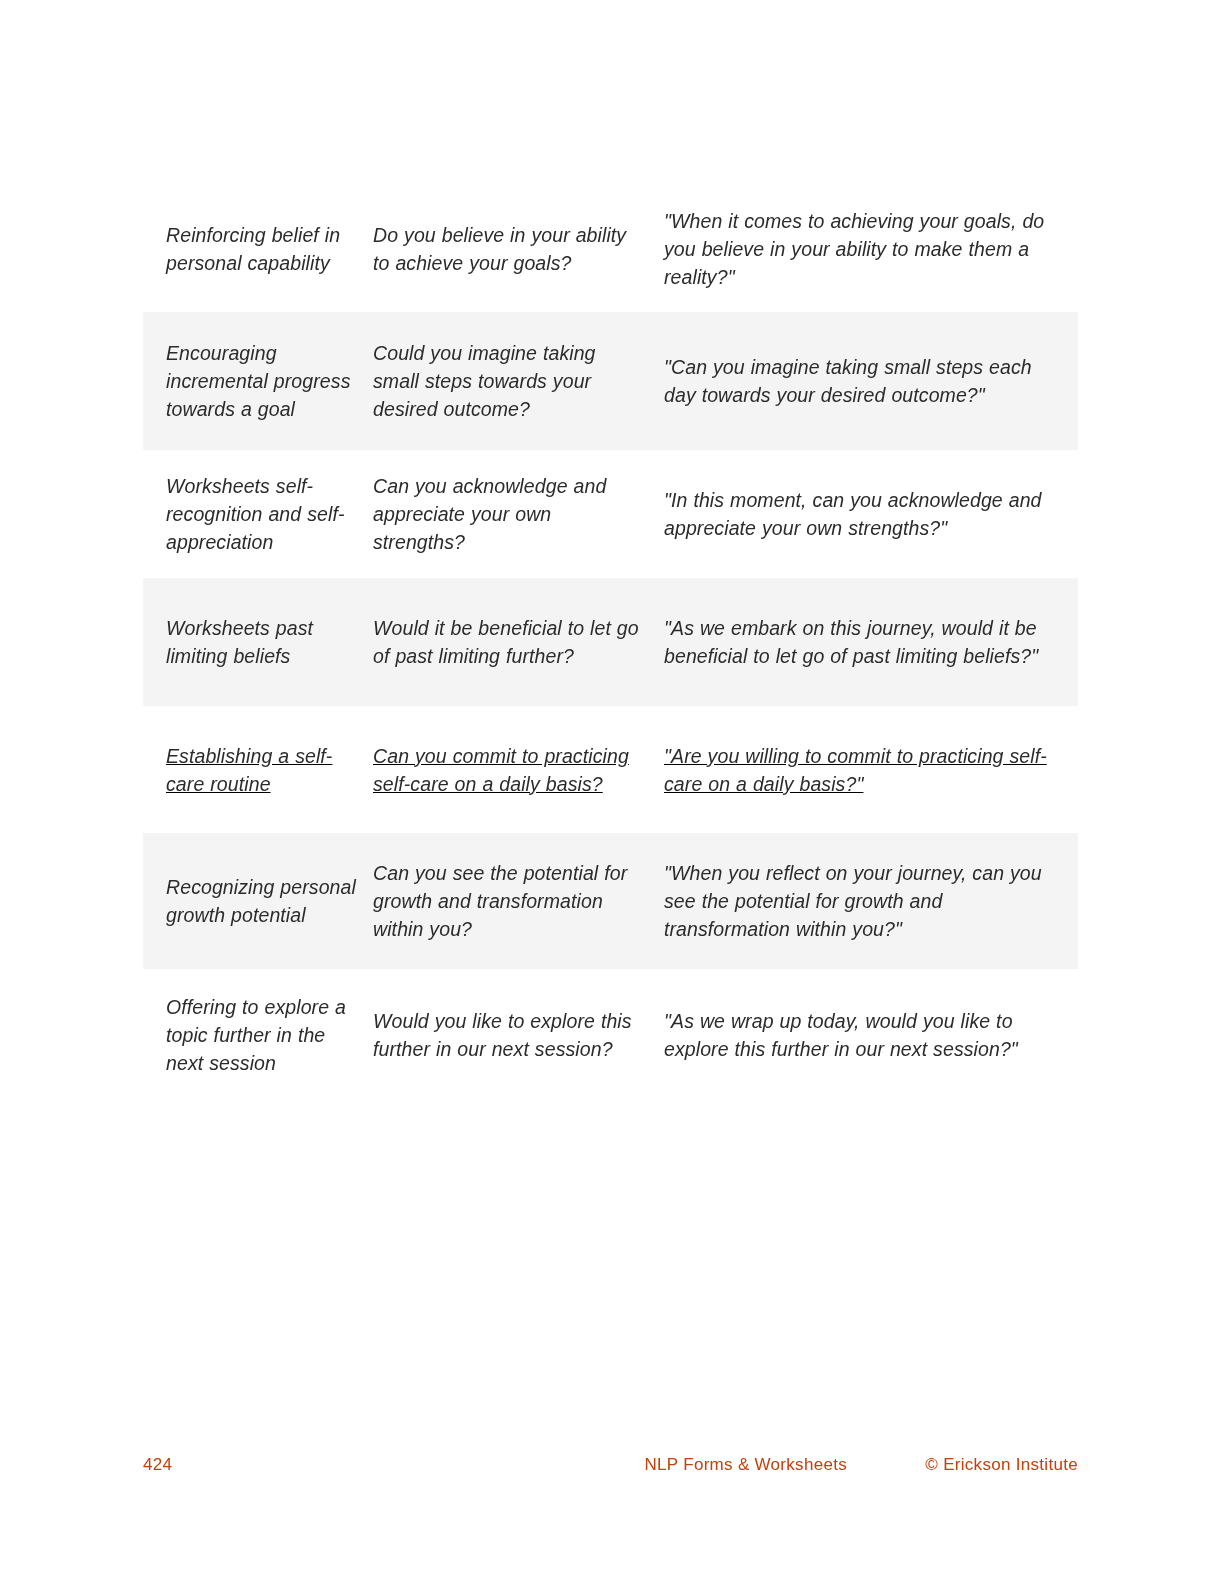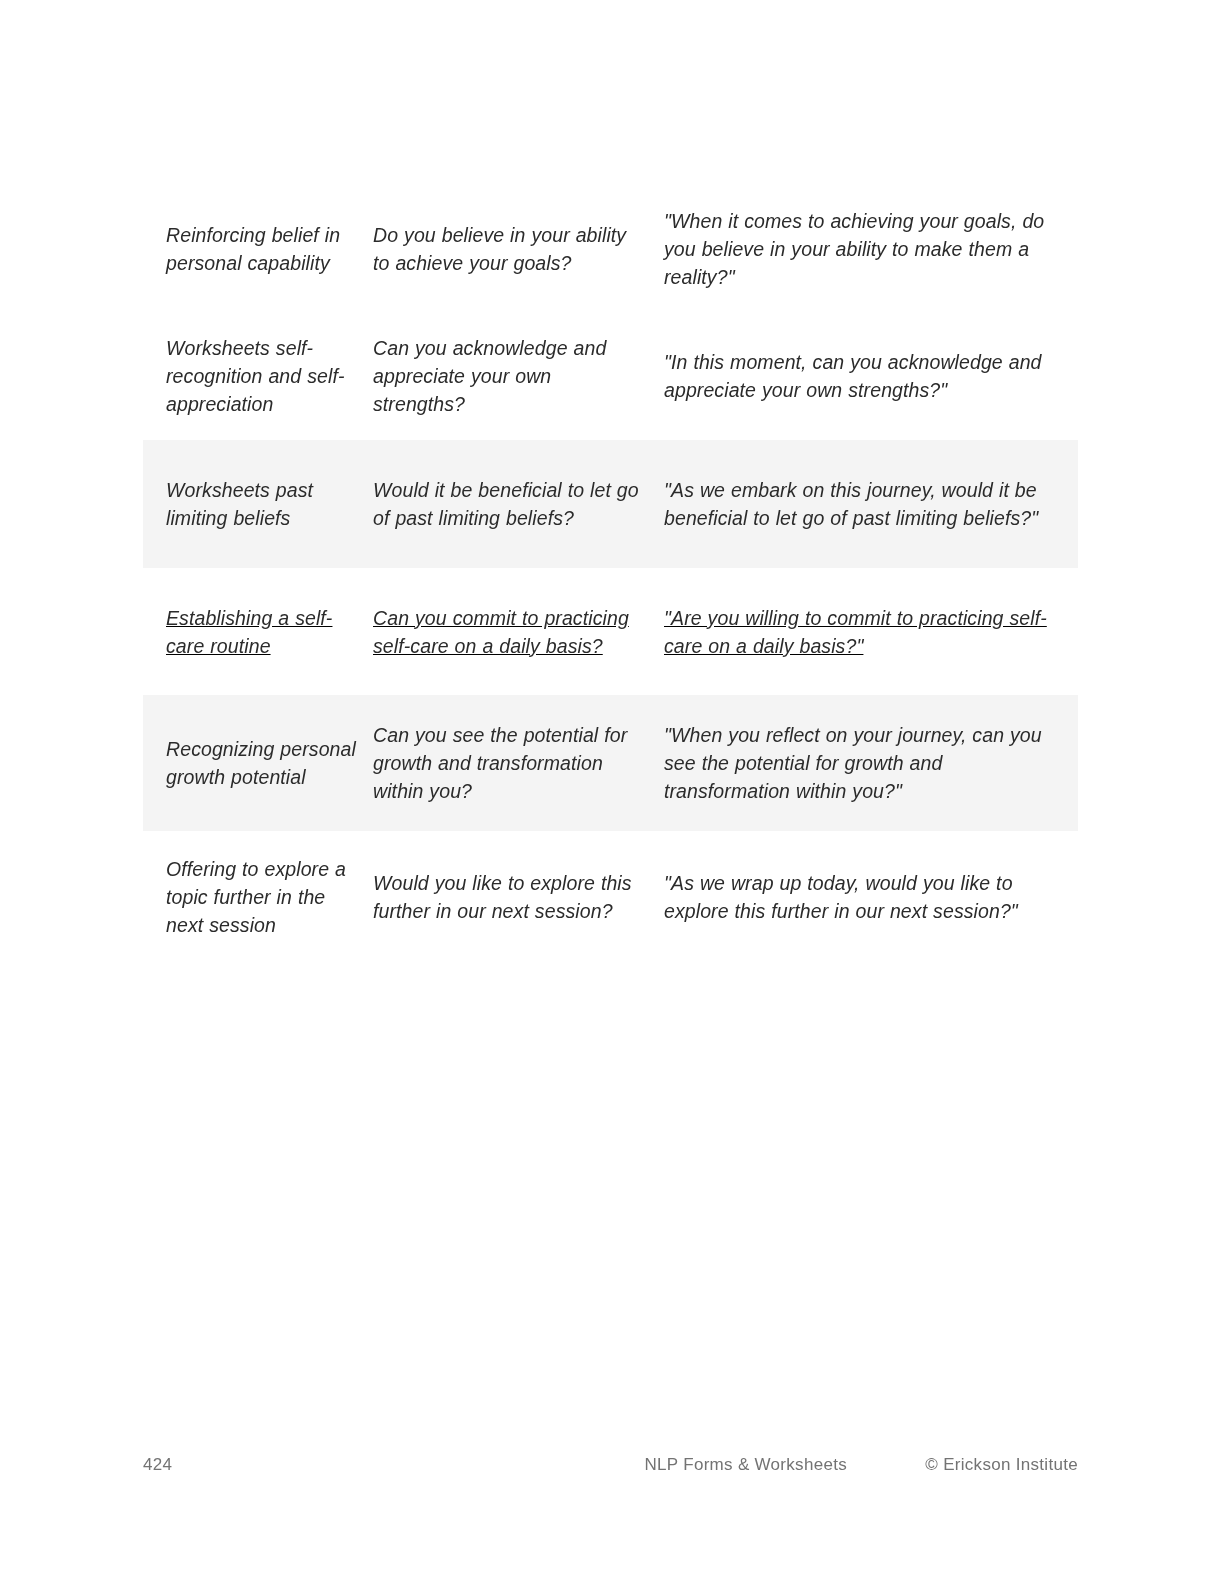--- a/index.html
+++ b/index.html
@@ -75,21 +75,21 @@
 
   .footer {
     position: absolute;
     left: 143px;
     top: 1434px;
     width: 935px;
     display: flex;
     align-items: baseline;
     font-style: normal;
     font-size: 17px;
-    color: #737373;
+    color: #c2410c;
     letter-spacing: 0.3px;
   }
   .footer .page-number {
     width: 352px;
     text-align: left;
   }
   .footer .doc-title {
     width: 352px;
     text-align: right;
   }
@@ -105,30 +105,35 @@
 <div class="page">
 
   <div class="table-wrap">
 
     <div class="row r0">
       <div class="cell c1">Reinforcing belief in personal capability</div>
       <div class="cell c2">Do you believe in your ability to achieve your goals?</div>
       <div class="cell c3">"When it comes to achieving your goals, do you believe in your ability to make them a reality?"</div>
     </div>
 
+    <div class="row r1 shaded">
+      <div class="cell c1">Encouraging incremental progress towards a goal</div>
+      <div class="cell c2">Could you imagine taking small steps towards your desired outcome?</div>
+      <div class="cell c3">"Can you imagine taking small steps each day towards your desired outcome?"</div>
+    </div>
 
     <div class="row r2">
       <div class="cell c1">Worksheets self-recognition and self-appreciation</div>
       <div class="cell c2">Can you acknowledge and appreciate your own strengths?</div>
       <div class="cell c3">"In this moment, can you acknowledge and appreciate your own strengths?"</div>
     </div>
 
     <div class="row r3 shaded">
       <div class="cell c1">Worksheets past limiting beliefs</div>
-      <div class="cell c2">Would it be beneficial to let go of past limiting beliefs?</div>
+      <div class="cell c2">Would it be beneficial to let go of past limiting further?</div>
       <div class="cell c3">"As we embark on this journey, would it be beneficial to let go of past limiting beliefs?"</div>
     </div>
 
     <div class="row r4">
       <div class="cell c1">Establishing a self-care routine</div>
       <div class="cell c2">Can you commit to practicing self-care on a daily basis?</div>
       <div class="cell c3">"Are you willing to commit to practicing self-care on a daily basis?"</div>
     </div>
 
     <div class="row r5 shaded">

